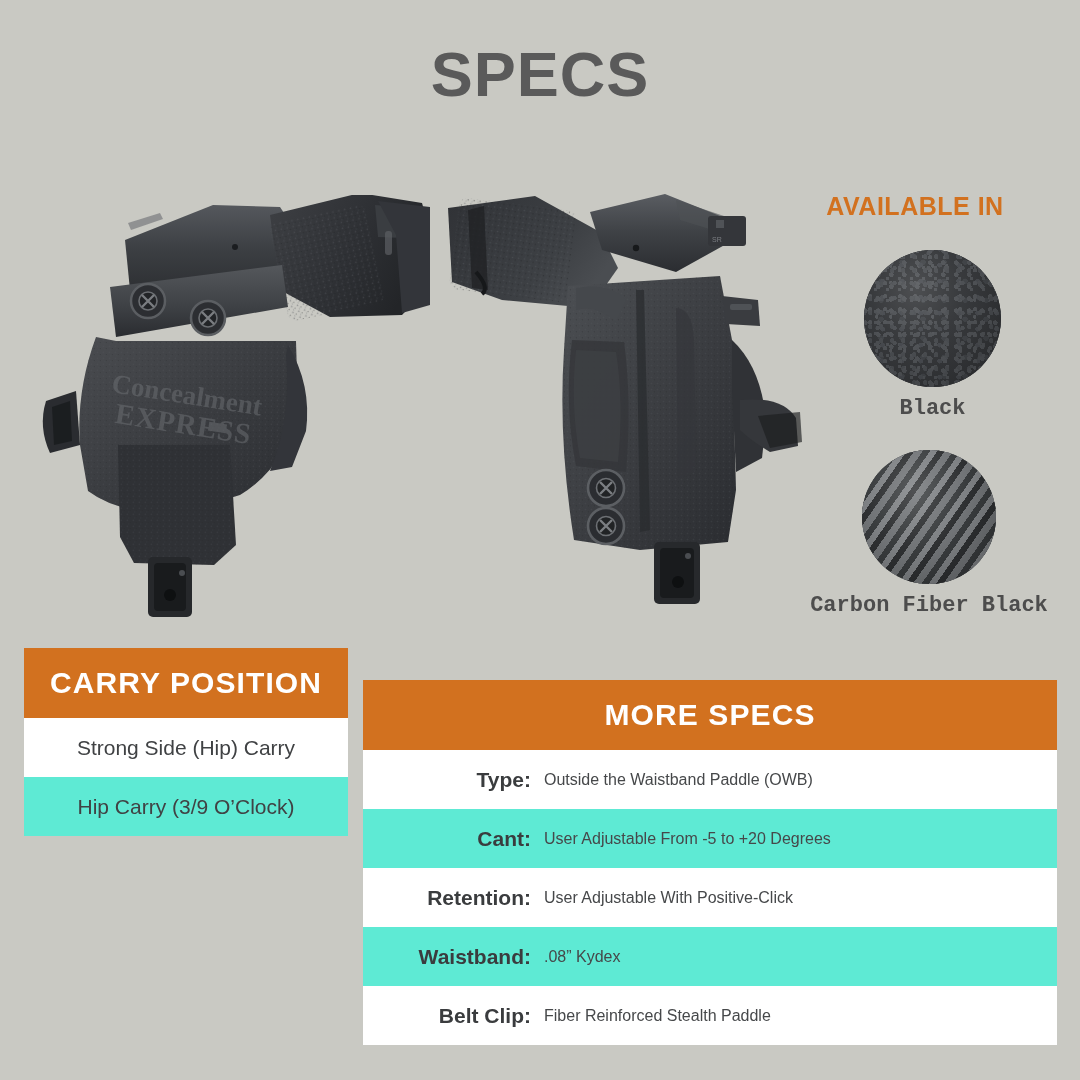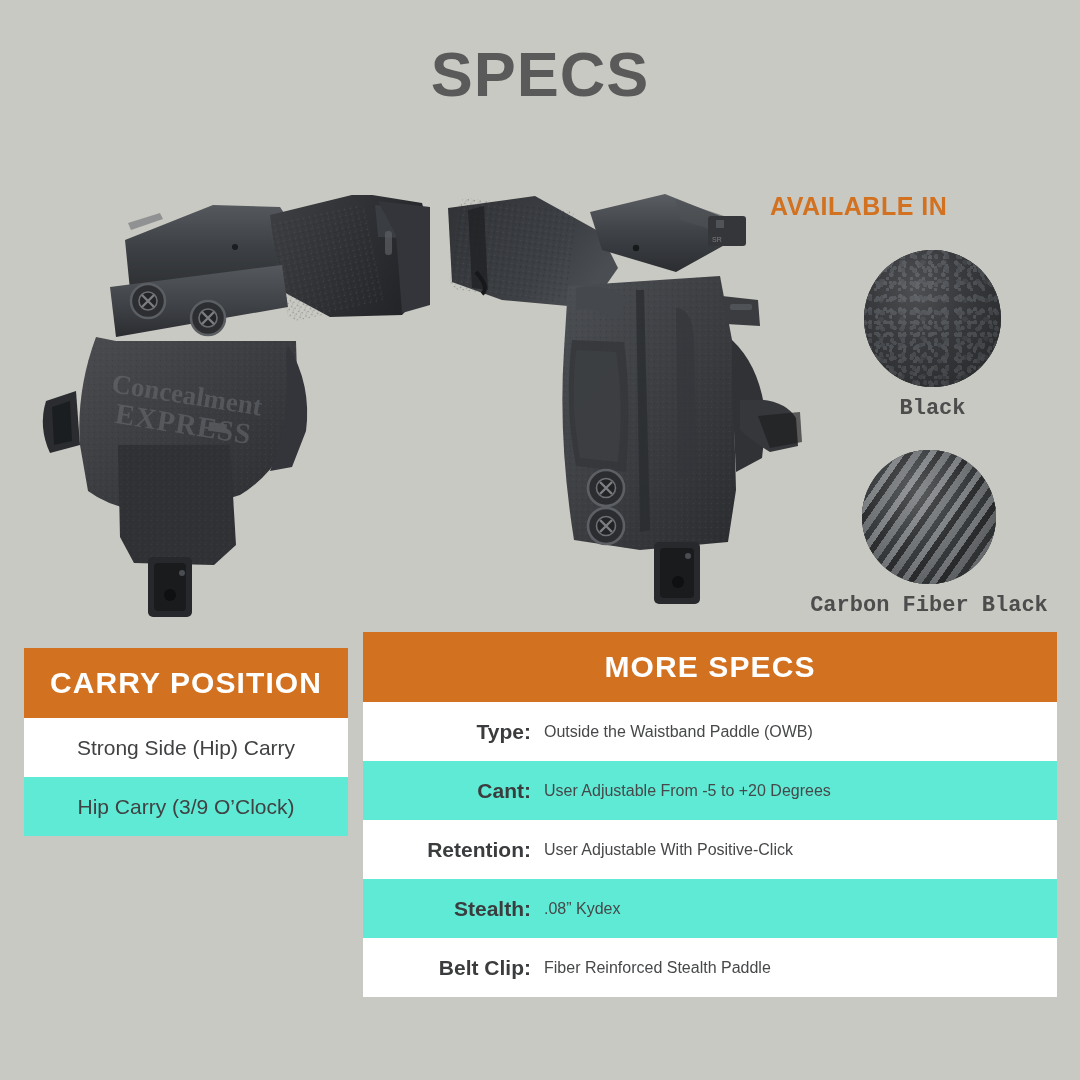--- a/index.html
+++ b/index.html
@@ -19,21 +19,21 @@
   }
   .title-line {
     font-size:63px; font-weight:bold; color:#5a5a5a;
     letter-spacing:1px; line-height:1.02;
     font-family:"Liberation Sans", sans-serif;
   }
 
   
   .avail-heading {
     position:absolute; top:192px; left:770px; width:290px;
-    text-align:left; font-size:25px; font-weight:bold;
+    text-align:center; font-size:25px; font-weight:bold;
     color:#d2711f; letter-spacing:0.5px;
   }
   .swatch-wrap { position:absolute; text-align:center; }
   .swatch {
     border-radius:50%; position:relative; overflow:hidden;
     background:#2f3134;
   }
   .swatch-label {
     font-size:22px; font-weight:bold; color:#4d4d4d;
     margin-top:9px; white-space:nowrap;font-family:Liberation Mono, monospace;
@@ -298,36 +298,36 @@
 <div class="tbl" style="left:24px; top:648px; width:324px;">
   <div class="tbl-head">CARRY POSITION</div>
   <div class="row odd">
     <span class="carry-cell">Strong Side (Hip) Carry</span>
   </div>
   <div class="row even">
     <span class="carry-cell">Hip Carry (3/9 O’Clock)</span>
   </div>
 </div>
 
-<div class="tbl" style="left:363px; top:632px; width:694px;">
+<div class="tbl" style="left:363px; top:680px; width:694px;">
   <div class="tbl-head">MORE SPECS</div>
 
   <div class="row odd">
     <span class="spec-label">Type:</span>
     <span class="spec-value">Outside the Waistband Paddle (OWB)</span>
   </div>
   <div class="row even">
     <span class="spec-label">Cant:</span>
     <span class="spec-value">User Adjustable From -5 to +20 Degrees</span>
   </div>
   <div class="row odd">
     <span class="spec-label">Retention:</span>
     <span class="spec-value">User Adjustable With Positive-Click</span>
   </div>
   <div class="row even">
-    <span class="spec-label">Stealth:</span>
+    <span class="spec-label">Waistband:</span>
     <span class="spec-value">.08” Kydex</span>
   </div>
   <div class="row odd">
     <span class="spec-label">Belt Clip:</span>
     <span class="spec-value">Fiber Reinforced Stealth Paddle</span>
   </div>
 </div>
 
 </body></html>

